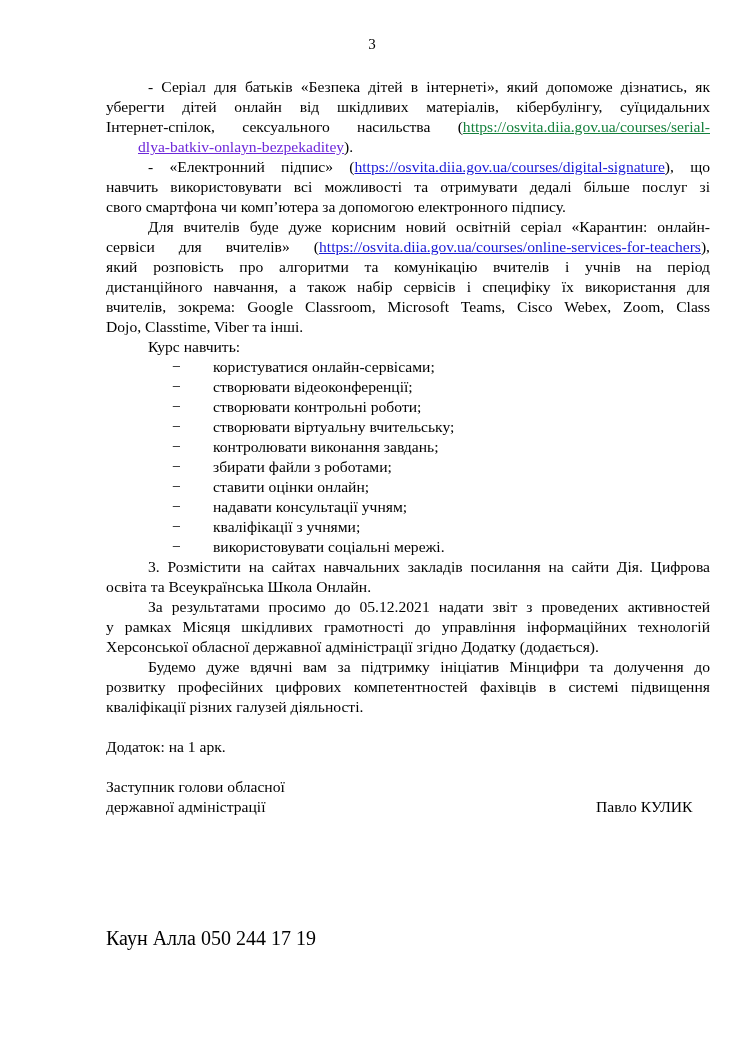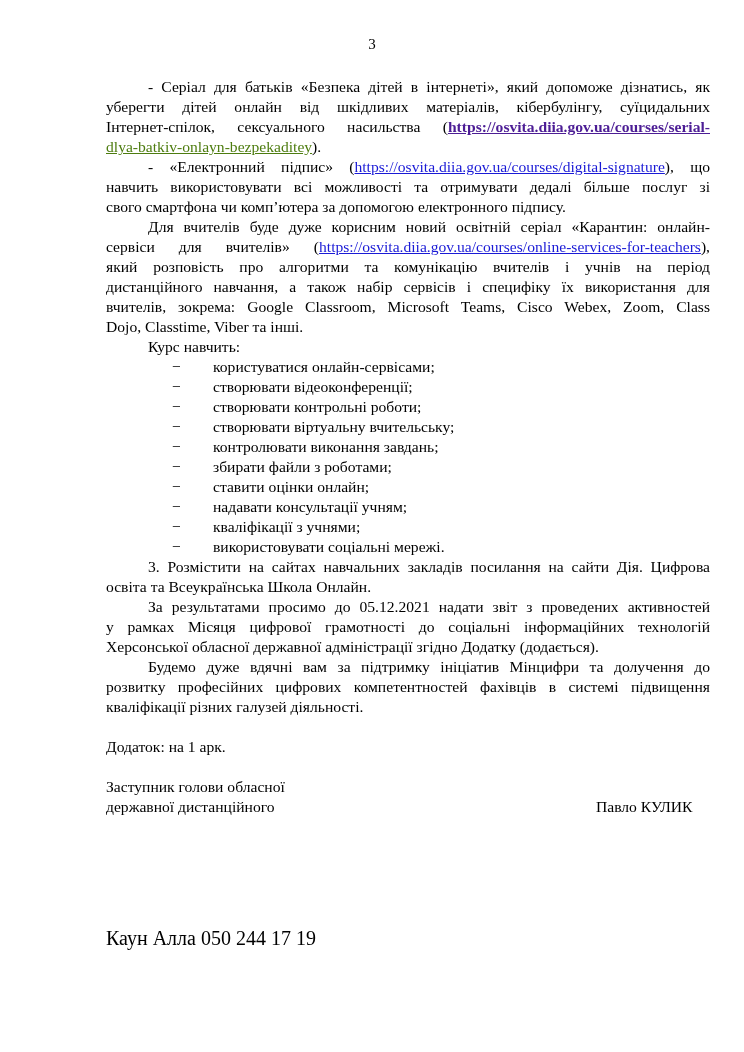--- a/index.html
+++ b/index.html
@@ -13,22 +13,22 @@
   .bullet { position: absolute; left: 172px; line-height: 20px; height: 20px; }
   .btext { position: absolute; left: 213px; line-height: 20px; height: 20px; white-space: nowrap; }
 </style>
 </head>
 <body>
 
 <div class="page-num">3</div>
 
 <div class="line ind just" style="top:77px">-  Серіал для батьків «Безпека дітей в інтернеті», який допоможе дізнатись, як</div>
 <div class="line just" style="top:97px">уберегти дітей онлайн від шкідливих матеріалів, кібербулінгу, суїцидальних</div>
-<div class="line just" style="top:117px"><span>Інтернет-спілок, сексуального насильства (</span><a class="link" style="color: #4c1d95; font-weight: bold;">https://osvita.diia.gov.ua/courses/serial-</a></div>
-<div class="line" style="top:137px"><a class="link" style="color: #4d7c0f;">dlya-batkiv-onlayn-bezpekaditey</a><span>).</span></div>
+<div class="line just" style="top:117px"><span>Інтернет-спілок, сексуального насильства (</span><a class="link" style="color: #15803d;">https://osvita.diia.gov.ua/courses/serial-</a></div>
+<div class="line" style="top:137px"><a class="link" style="color: #6d28d9; margin-left: 32px;">dlya-batkiv-onlayn-bezpekaditey</a><span>).</span></div>
 
 <div class="line ind just" style="top:157px"><span>-  «Електронний підпис» (</span><a class="link" style="color: rgb(26, 26, 214);">https://osvita.diia.gov.ua/courses/digital-signature</a><span>), що</span></div>
 <div class="line just" style="top:177px">навчить використовувати всі можливості та отримувати дедалі більше послуг зі</div>
 <div class="line" style="top:197px">свого смартфона чи комп’ютера за допомогою електронного підпису.</div>
 
 <div class="line ind just" style="top:217px">Для вчителів буде дуже корисним новий освітній серіал «Карантин: онлайн-</div>
 <div class="line just" style="top:237px"><span>сервіси для вчителів» (</span><a class="link" style="color: rgb(26, 26, 214);">https://osvita.diia.gov.ua/courses/online-services-for-teachers</a><span>),</span></div>
 <div class="line just" style="top:257px">який розповість про алгоритми та комунікацію вчителів і учнів на період</div>
 <div class="line just" style="top:277px">дистанційного навчання, а також набір сервісів і специфіку їх використання для</div>
 <div class="line just" style="top:297px">вчителів, зокрема: Google Classroom, Microsoft Teams, Cisco Webex, Zoom, Class</div>
@@ -55,26 +55,26 @@
   <span class="bullet" style="top:517px">−</span>
     <span class="btext" style="top:517px">кваліфікації з учнями;</span>
   <span class="bullet" style="top:537px">−</span>
     <span class="btext" style="top:537px">використовувати соціальні мережі.</span>
 </div>
 
 <div class="line ind just" style="top:557px">3. Розмістити на сайтах навчальних закладів посилання на сайти Дія. Цифрова</div>
 <div class="line" style="top:577px">освіта та Всеукраїнська Школа Онлайн.</div>
 
 <div class="line ind just" style="top:597px">За результатами просимо до 05.12.2021 надати звіт з проведених активностей</div>
-<div class="line just" style="top:617px">у рамках Місяця цифрової грамотності до соціальні інформаційних технологій</div>
+<div class="line just" style="top:617px">у рамках Місяця шкідливих грамотності до управління інформаційних технологій</div>
 <div class="line" style="top:637px">Херсонської обласної державної адміністрації згідно Додатку (додається).</div>
 
 <div class="line ind just" style="top:657px">Будемо дуже вдячні вам за підтримку ініціатив Мінцифри та долучення до</div>
 <div class="line just" style="top:677px">розвитку професійних цифрових компетентностей фахівців в системі підвищення</div>
 <div class="line" style="top:697px">кваліфікації різних галузей діяльності.</div>
 
 <div class="line" style="top:737px">Додаток: на 1 арк.</div>
 
 <div class="line" style="top:777px">Заступник голови обласної</div>
-<div class="line" style="top:797px">державної дистанційного</div>
+<div class="line" style="top:797px">державної адміністрації</div>
 <div class="line" style="top:797px; left:596px; width:auto;text-align:right;">Павло КУЛИК</div>
 
 <div class="line" style="top:928px; font-size:20px;">Каун Алла  050 244 17 19</div>
 
 </body></html>

